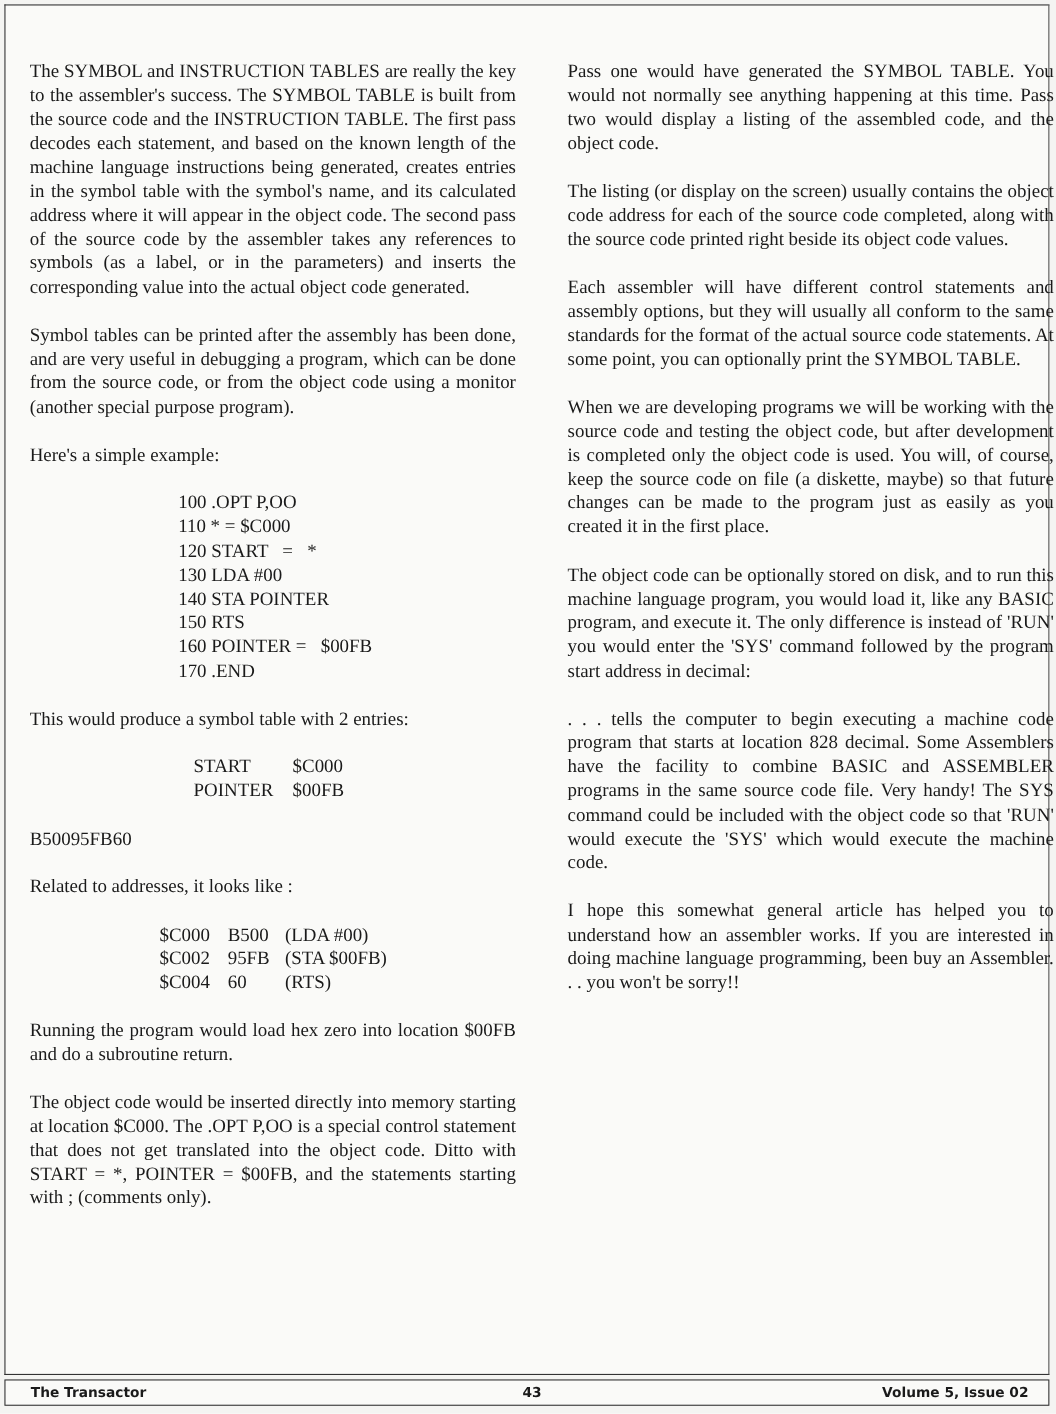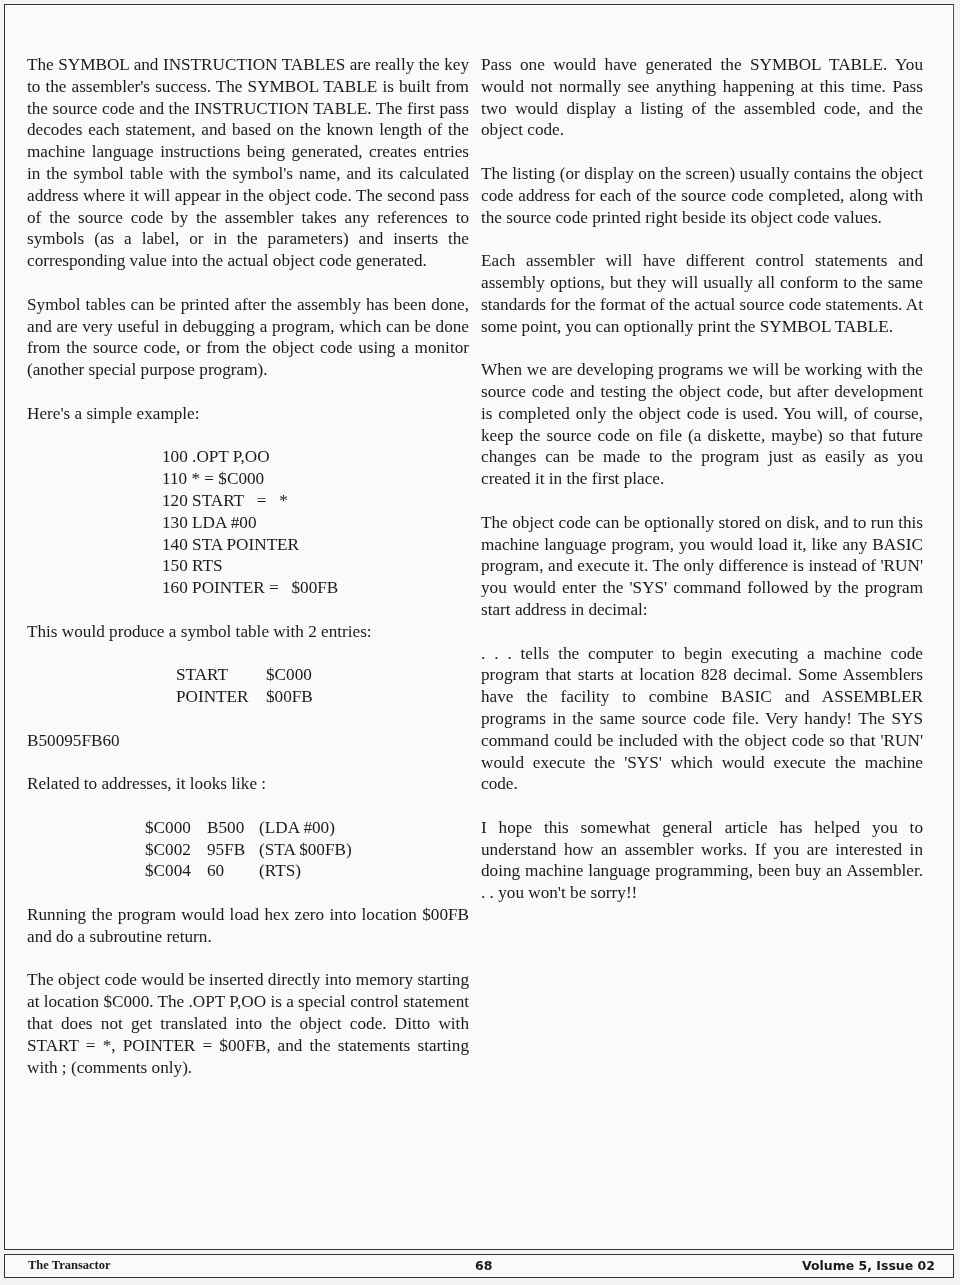--- a/index.html
+++ b/index.html
@@ -6,59 +6,60 @@
   body {
     width: 960px; height: 1285px; background: #f4f4f2; position: relative; overflow: hidden;
     font-family: "Liberation Serif", "DejaVu Serif", serif; color: #1a1a1a;
   }
   .frame {
     position: absolute; left: 4px; top: 4px; width: 948px; height: 1244px;
     border: 1.5px solid #333; border-right-color: #555; background: #fafaf8;
   }
   .col { position: absolute; top: 54px; width: 442px; font-size: 17.2px; line-height: 21.8px; }
   .col.left { left: 27px; }
-  .col.right { left: 481px; }
+  .col.right { left: 516px; }
   p { margin: 0 0 21.8px 0; text-align: justify; text-align-last: left; }
   .code { margin: 0 0 21.8px 0; }
   .code-line { display: block; white-space: pre; }
   .listing { padding-left: 135px; }
   .symtab { padding-left: 149px; }
   .symtab .row, .addr .row { display: flex; }
   .symtab .c1 { width: 90px; }
   .hex { text-align: left; }
   .addr { padding-left: 118px; }
   .addr .c1 { width: 62px; } .addr .c2 { width: 52px; }
   .sys { text-align: center; }
   .footer {
     position: absolute; left: 4px; top: 1254px; width: 948px; height: 22px;
     border: 1.5px solid #333; background: #fafaf8;
     font-family: "DejaVu Sans", sans-serif; font-weight: bold; font-size: 12.5px;
   }
   .footer span { position: absolute; top: 3px; }
-  .f-left { left: 23px; font-family: Liberation Serif, serif; }
+  .f-left { left: 23px; }
   .f-center { left: 470px; }
   .f-right { right: 18px; }
 </style>
 </head>
 <body>
 
 <div class="frame"></div>
 
 <div class="col left">
   <p>The SYMBOL and INSTRUCTION TABLES are really the key to the assembler's success. The SYMBOL TABLE is built from the source code and the INSTRUCTION TABLE. The first pass decodes each statement, and based on the known length of the machine language instructions being generated, creates entries in the symbol table with the symbol's name, and its calculated address where it will appear in the object code. The second pass of the source code by the assembler takes any references to symbols (as a label, or in the parameters) and inserts the corresponding value into the actual object code generated.</p>
   <p>Symbol tables can be printed after the assembly has been done, and are very useful in debugging a program, which can be done from the source code, or from the object code using a monitor (another special purpose program).</p>
   <p>Here's a simple example:</p>
   <div class="code listing">
     <span class="code-line">100 .OPT P,OO</span>
     <span class="code-line">110 * = $C000</span>
     <span class="code-line">120 START   =   *</span>
     <span class="code-line">130 LDA #00</span>
     <span class="code-line">140 STA POINTER</span>
     <span class="code-line">150 RTS</span>
     <span class="code-line">160 POINTER =   $00FB</span>
+    <span class="code-line">170 .END</span>
   </div>
   <p>This would produce a symbol table with 2 entries:</p>
   <div class="code symtab">
     <div class="row">
       <span class="c1">START</span>
       <span>$C000</span>
     </div>
     <div class="row">
       <span class="c1">POINTER</span>
       <span>$00FB</span>
@@ -92,15 +93,15 @@
   <p>The listing (or display on the screen) usually contains the object code address for each of the source code completed, along with the source code printed right beside its object code values.</p>
   <p>Each assembler will have different control statements and assembly options, but they will usually all conform to the same standards for the format of the actual source code statements. At some point, you can optionally print the SYMBOL TABLE.</p>
   <p>When we are developing programs we will be working with the source code and testing the object code, but after development is completed only the object code is used. You will, of course, keep the source code on file (a diskette, maybe) so that future changes can be made to the program just as easily as you created it in the first place.</p>
   <p>The object code can be optionally stored on disk, and to run this machine language program, you would load it, like any BASIC program, and execute it. The only difference is instead of 'RUN' you would enter the 'SYS' command followed by the program start address in decimal:</p>
   <p>. . . tells the computer to begin executing a machine code program that starts at location 828 decimal. Some Assemblers have the facility to combine BASIC and ASSEMBLER programs in the same source code file. Very handy! The SYS command could be included with the object code so that 'RUN' would execute the 'SYS' which would execute the machine code.</p>
   <p>I hope this somewhat general article has helped you to understand how an assembler works. If you are interested in doing machine language programming, been buy an Assembler. . . you won't be sorry!!</p>
 </div>
 
 <div class="footer">
   <span class="f-left">The Transactor</span>
-  <span class="f-center">68</span>
+  <span class="f-center">43</span>
   <span class="f-right">Volume 5, Issue 02</span>
 </div>
 
 </body></html>

